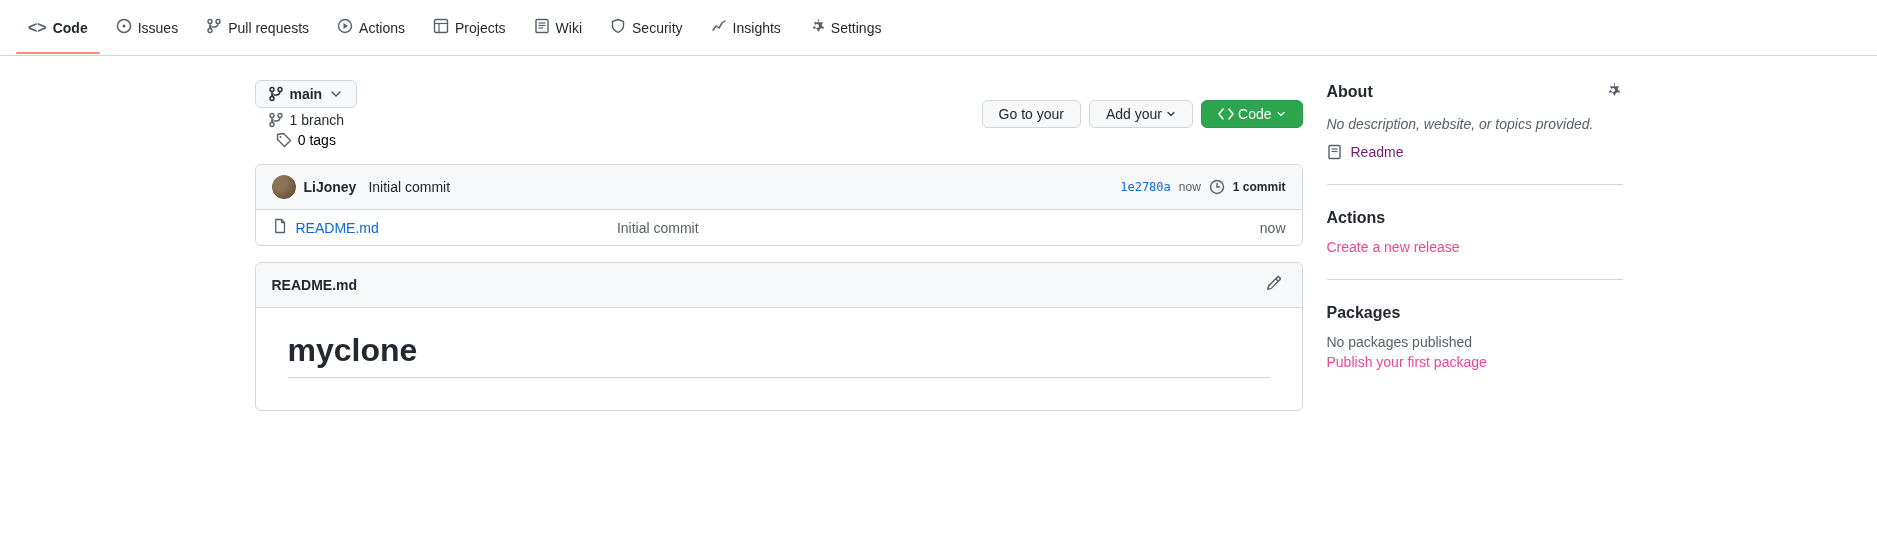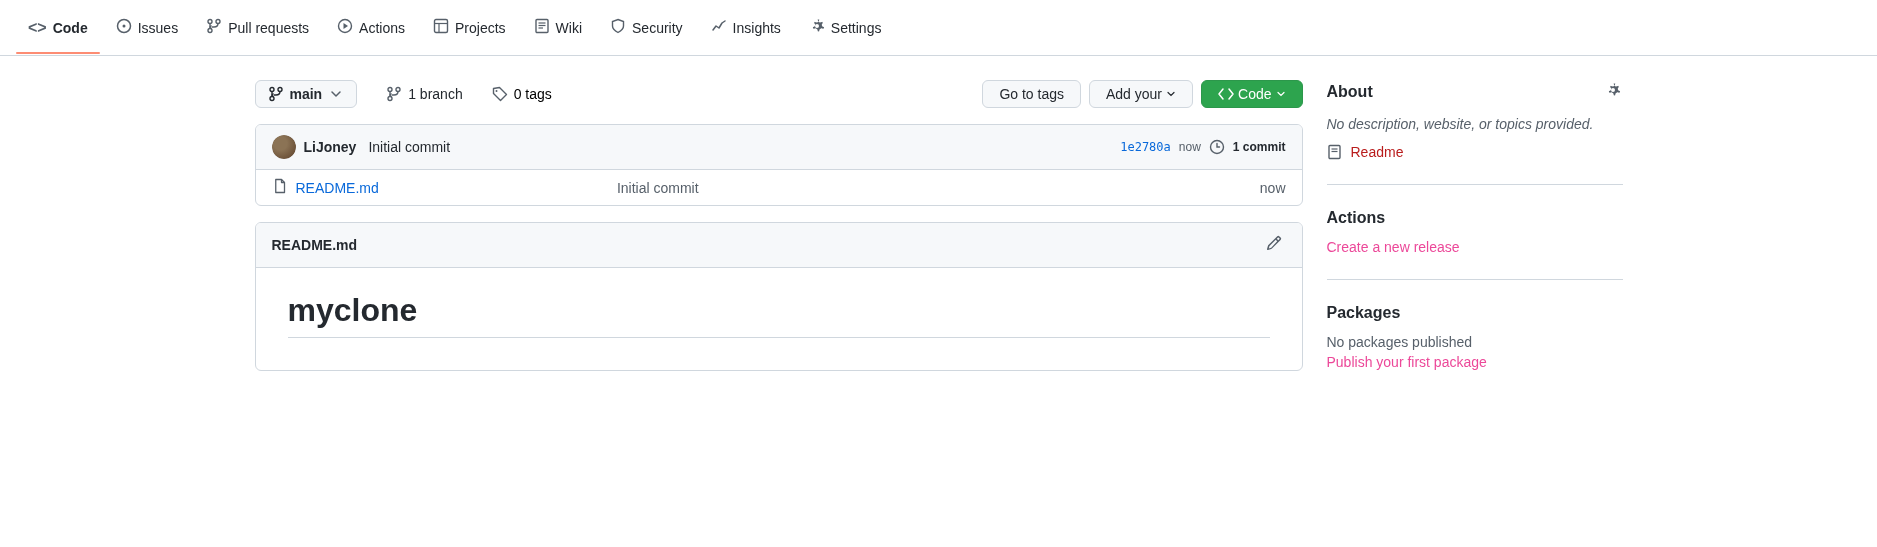--- a/index.html
+++ b/index.html
@@ -67,21 +67,22 @@
     
     .branch-bar {
       display: flex;
       align-items: center;
       justify-content: space-between;
       margin-bottom: 16px;
     }
     .branch-bar-left {
       display: flex;
       align-items: center;
-      gap: 29px;
+      gap: 4px;
+      flex-direction: column;
     }
     .branch-selector {
       display: flex;
       align-items: center;
       gap: 6px;
       border: 1px solid #d0d7de;
       border-radius: 6px;
       padding: 5px 12px;
       cursor: pointer;
       font-size: 14px;
@@ -274,21 +275,21 @@
     .sidebar-desc {
       font-style: italic;
       color: #57606a;
       font-size: 14px;
       margin-bottom: 12px;
     }
     .sidebar-link {
       display: flex;
       align-items: center;
       gap: 8px;
-      color: #b91c1c;
+      color: #701a75;
       cursor: pointer;
       font-size: 14px;
       margin-bottom: 4px;
     }
     .no-items-text {
       color: #57606a;
       font-size: 14px;
       margin-bottom: 4px;
     }
     .create-link {
@@ -420,21 +421,21 @@
         <div class="tags-info">
           <svg width="16" height="16" viewBox="0 0 16 16" fill="none">
               <path d="M1.5 2.5 L1.5 7.5 L8.5 14.5 L14.5 8.5 L7.5 1.5 Z" stroke="#57606a" stroke-width="1.4" stroke-linejoin="round"></path>
               <circle cx="4.5" cy="5" r="1" fill="#57606a"></circle>
             </svg>
           <span>0 tags</span>
         </div>
       </div>
       <div class="branch-bar-right">
         <button class="btn">
-          <span>Go to tags</span>
+          <span>Go to your</span>
         </button>
         <button class="btn">
           <span>Add your</span>
           <svg width="10" height="10" viewBox="0 0 10 10" fill="none">
               <path d="M2 3.5l3 3 3-3" stroke="#24292f" stroke-width="1.2" fill="none" stroke-linecap="round"></path>
             </svg>
         </button>
         <button class="btn btn-green">
           <svg width="16" height="16" viewBox="0 0 16 16" fill="none">
               <path d="M5 3L1 8l4 5M11 3l4 5-4 5" stroke="#fff" stroke-width="1.5" stroke-linecap="round" stroke-linejoin="round"></path>

